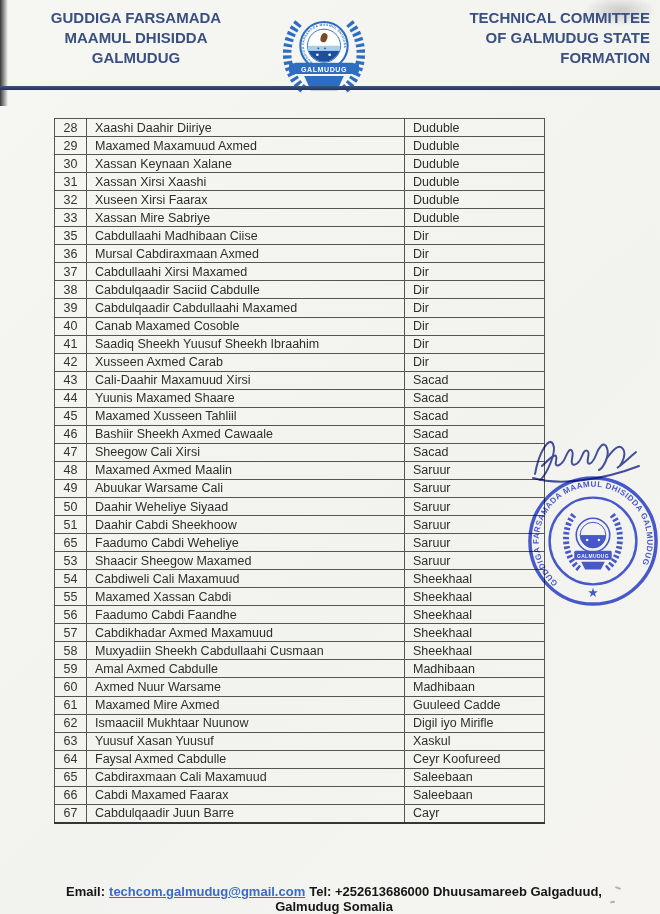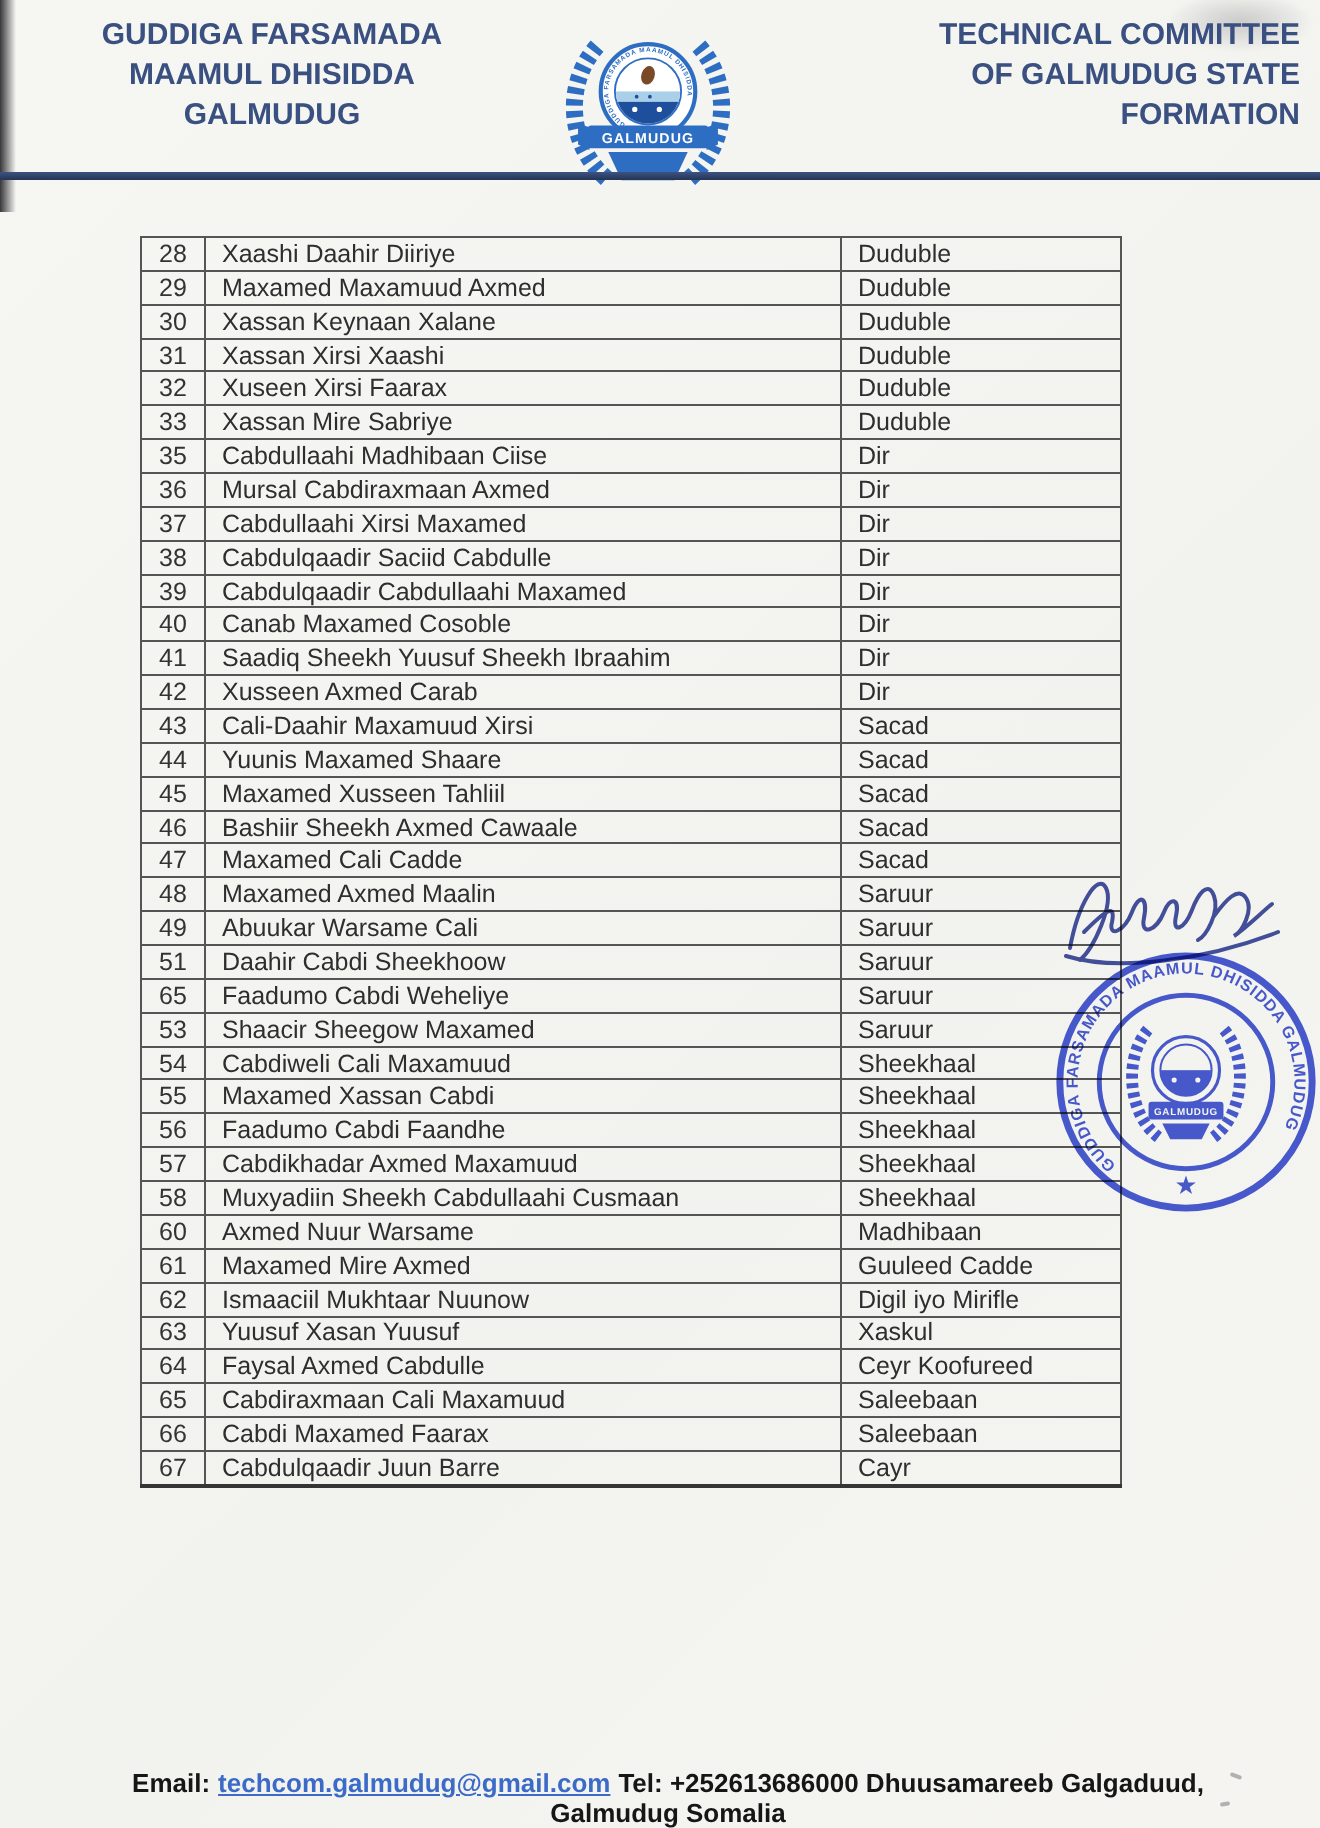--- a/index.html
+++ b/index.html
@@ -18,21 +18,21 @@
   .speck.s2{left:610px;top:901px;width:5px;height:2px;transform:rotate(-10deg);}
   
   .header-left{position:absolute;left:22px;top:8px;width:228px;text-align:center;
     font-weight:bold;font-size:15px;line-height:20px;color:#3a5080;}
   .header-right{position:absolute;left:432px;top:8px;width:218px;text-align:right;
     font-weight:bold;font-size:15px;line-height:20px;color:#3a5080;}
   .logo{position:absolute;left:272px;top:2px;width:104px;height:95px;}
   .header-rule{position:absolute;left:0;top:86px;width:660px;height:4px;
     background:linear-gradient(to bottom,#3d5380,#243455);}
   
-  .table-wrap{position:absolute;left:70px;top:118px;width:490px;height:626px;}
+  .table-wrap{position:absolute;left:54px;top:118px;width:490px;height:706px;}
   table.committee{width:100%;height:100%;border-collapse:collapse;table-layout:fixed;
     border:1.5px solid #3f3f3f;border-bottom:2.5px solid #353535;}
   table.committee td{border:1px solid #555;font-size:12.5px;color:#2e2e2e;
     padding:0 2px 0 8px;white-space:nowrap;overflow:hidden;}
   table.committee td.col-no{text-align:center;padding:0;color:#333;}
   
   .stamp{position:absolute;left:524px;top:472px;width:138px;height:138px;
     opacity:.85;mix-blend-mode:multiply;}
   .signature{position:absolute;left:527px;top:428px;width:128px;height:66px;
     opacity:.88;mix-blend-mode:multiply;}
@@ -188,34 +188,39 @@
             <td class="col-name">Maxamed Xusseen Tahliil</td>
             <td class="col-clan">Sacad</td>
           </tr>
           <tr>
             <td class="col-no">46</td>
             <td class="col-name">Bashiir Sheekh Axmed Cawaale</td>
             <td class="col-clan">Sacad</td>
           </tr>
           <tr>
             <td class="col-no">47</td>
-            <td class="col-name">Maxamed Cali Cadde</td>
+            <td class="col-name">Sheegow Cali Xirsi</td>
             <td class="col-clan">Sacad</td>
           </tr>
           <tr>
             <td class="col-no">48</td>
             <td class="col-name">Maxamed Axmed Maalin</td>
             <td class="col-clan">Saruur</td>
           </tr>
           <tr>
             <td class="col-no">49</td>
             <td class="col-name">Abuukar Warsame Cali</td>
             <td class="col-clan">Saruur</td>
           </tr>
           <tr>
+            <td class="col-no">50</td>
+            <td class="col-name">Daahir Weheliye Siyaad</td>
+            <td class="col-clan">Saruur</td>
+          </tr>
+          <tr>
             <td class="col-no">51</td>
             <td class="col-name">Daahir Cabdi Sheekhoow</td>
             <td class="col-clan">Saruur</td>
           </tr>
           <tr>
             <td class="col-no">65</td>
             <td class="col-name">Faadumo Cabdi Weheliye</td>
             <td class="col-clan">Saruur</td>
           </tr>
           <tr>
@@ -240,20 +245,25 @@
           </tr>
           <tr>
             <td class="col-no">57</td>
             <td class="col-name">Cabdikhadar Axmed Maxamuud</td>
             <td class="col-clan">Sheekhaal</td>
           </tr>
           <tr>
             <td class="col-no">58</td>
             <td class="col-name">Muxyadiin Sheekh Cabdullaahi Cusmaan</td>
             <td class="col-clan">Sheekhaal</td>
+          </tr>
+          <tr>
+            <td class="col-no">59</td>
+            <td class="col-name">Amal Axmed Cabdulle</td>
+            <td class="col-clan">Madhibaan</td>
           </tr>
           <tr>
             <td class="col-no">60</td>
             <td class="col-name">Axmed Nuur Warsame</td>
             <td class="col-clan">Madhibaan</td>
           </tr>
           <tr>
             <td class="col-no">61</td>
             <td class="col-name">Maxamed Mire Axmed</td>
             <td class="col-clan">Guuleed Cadde</td>

